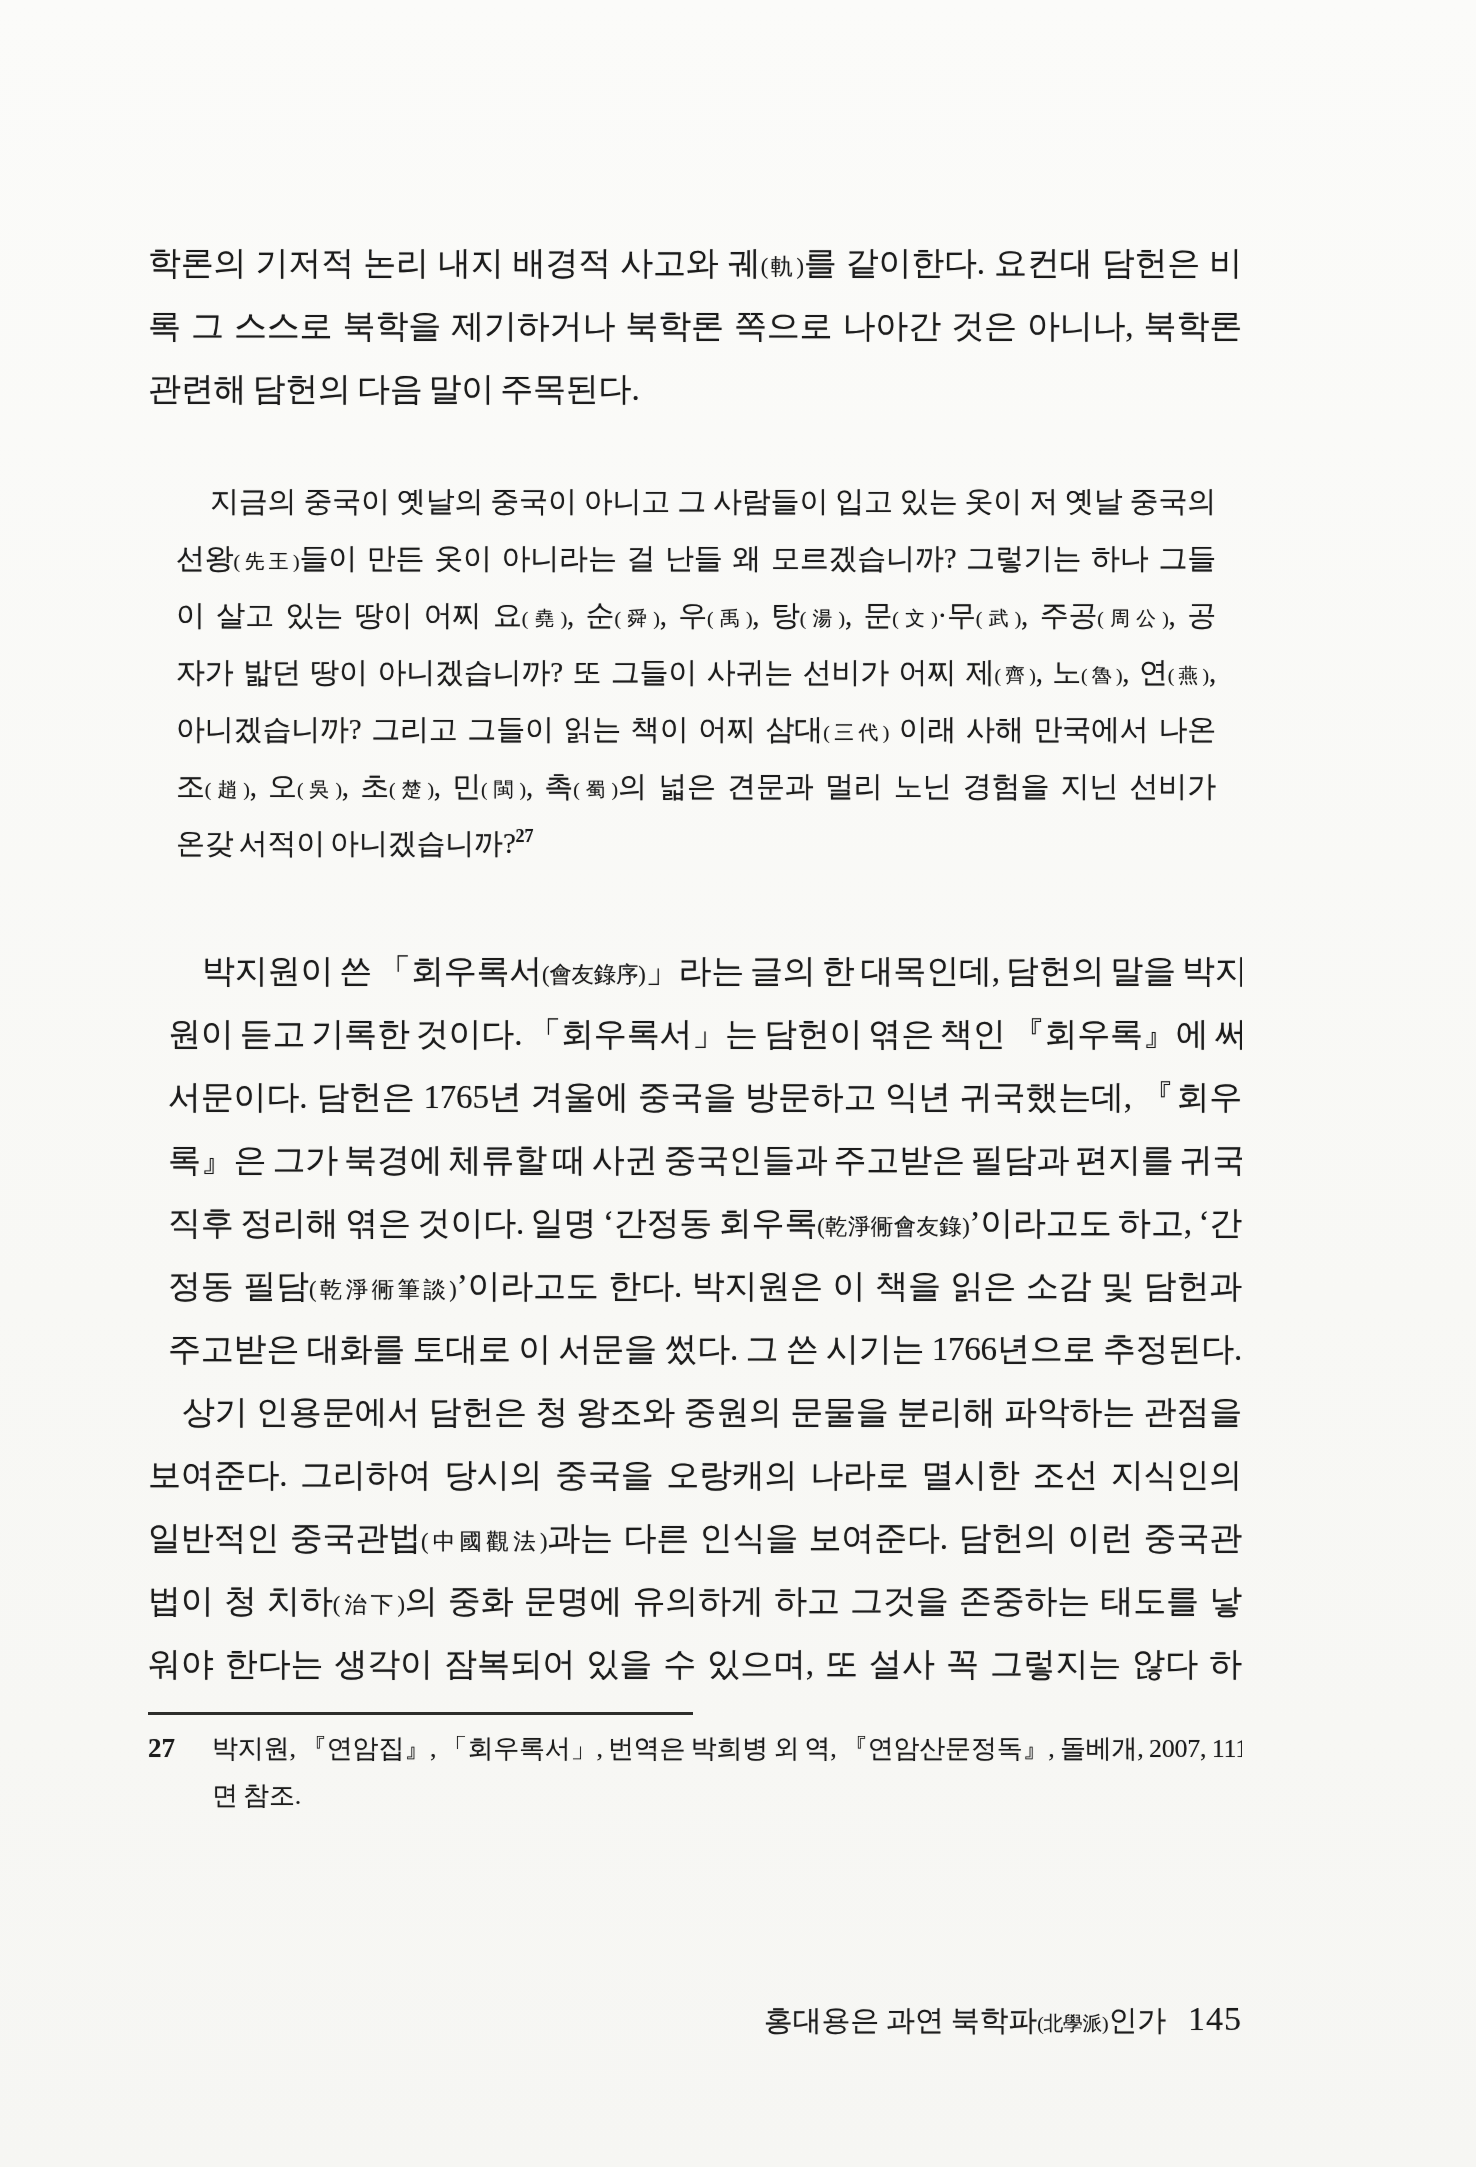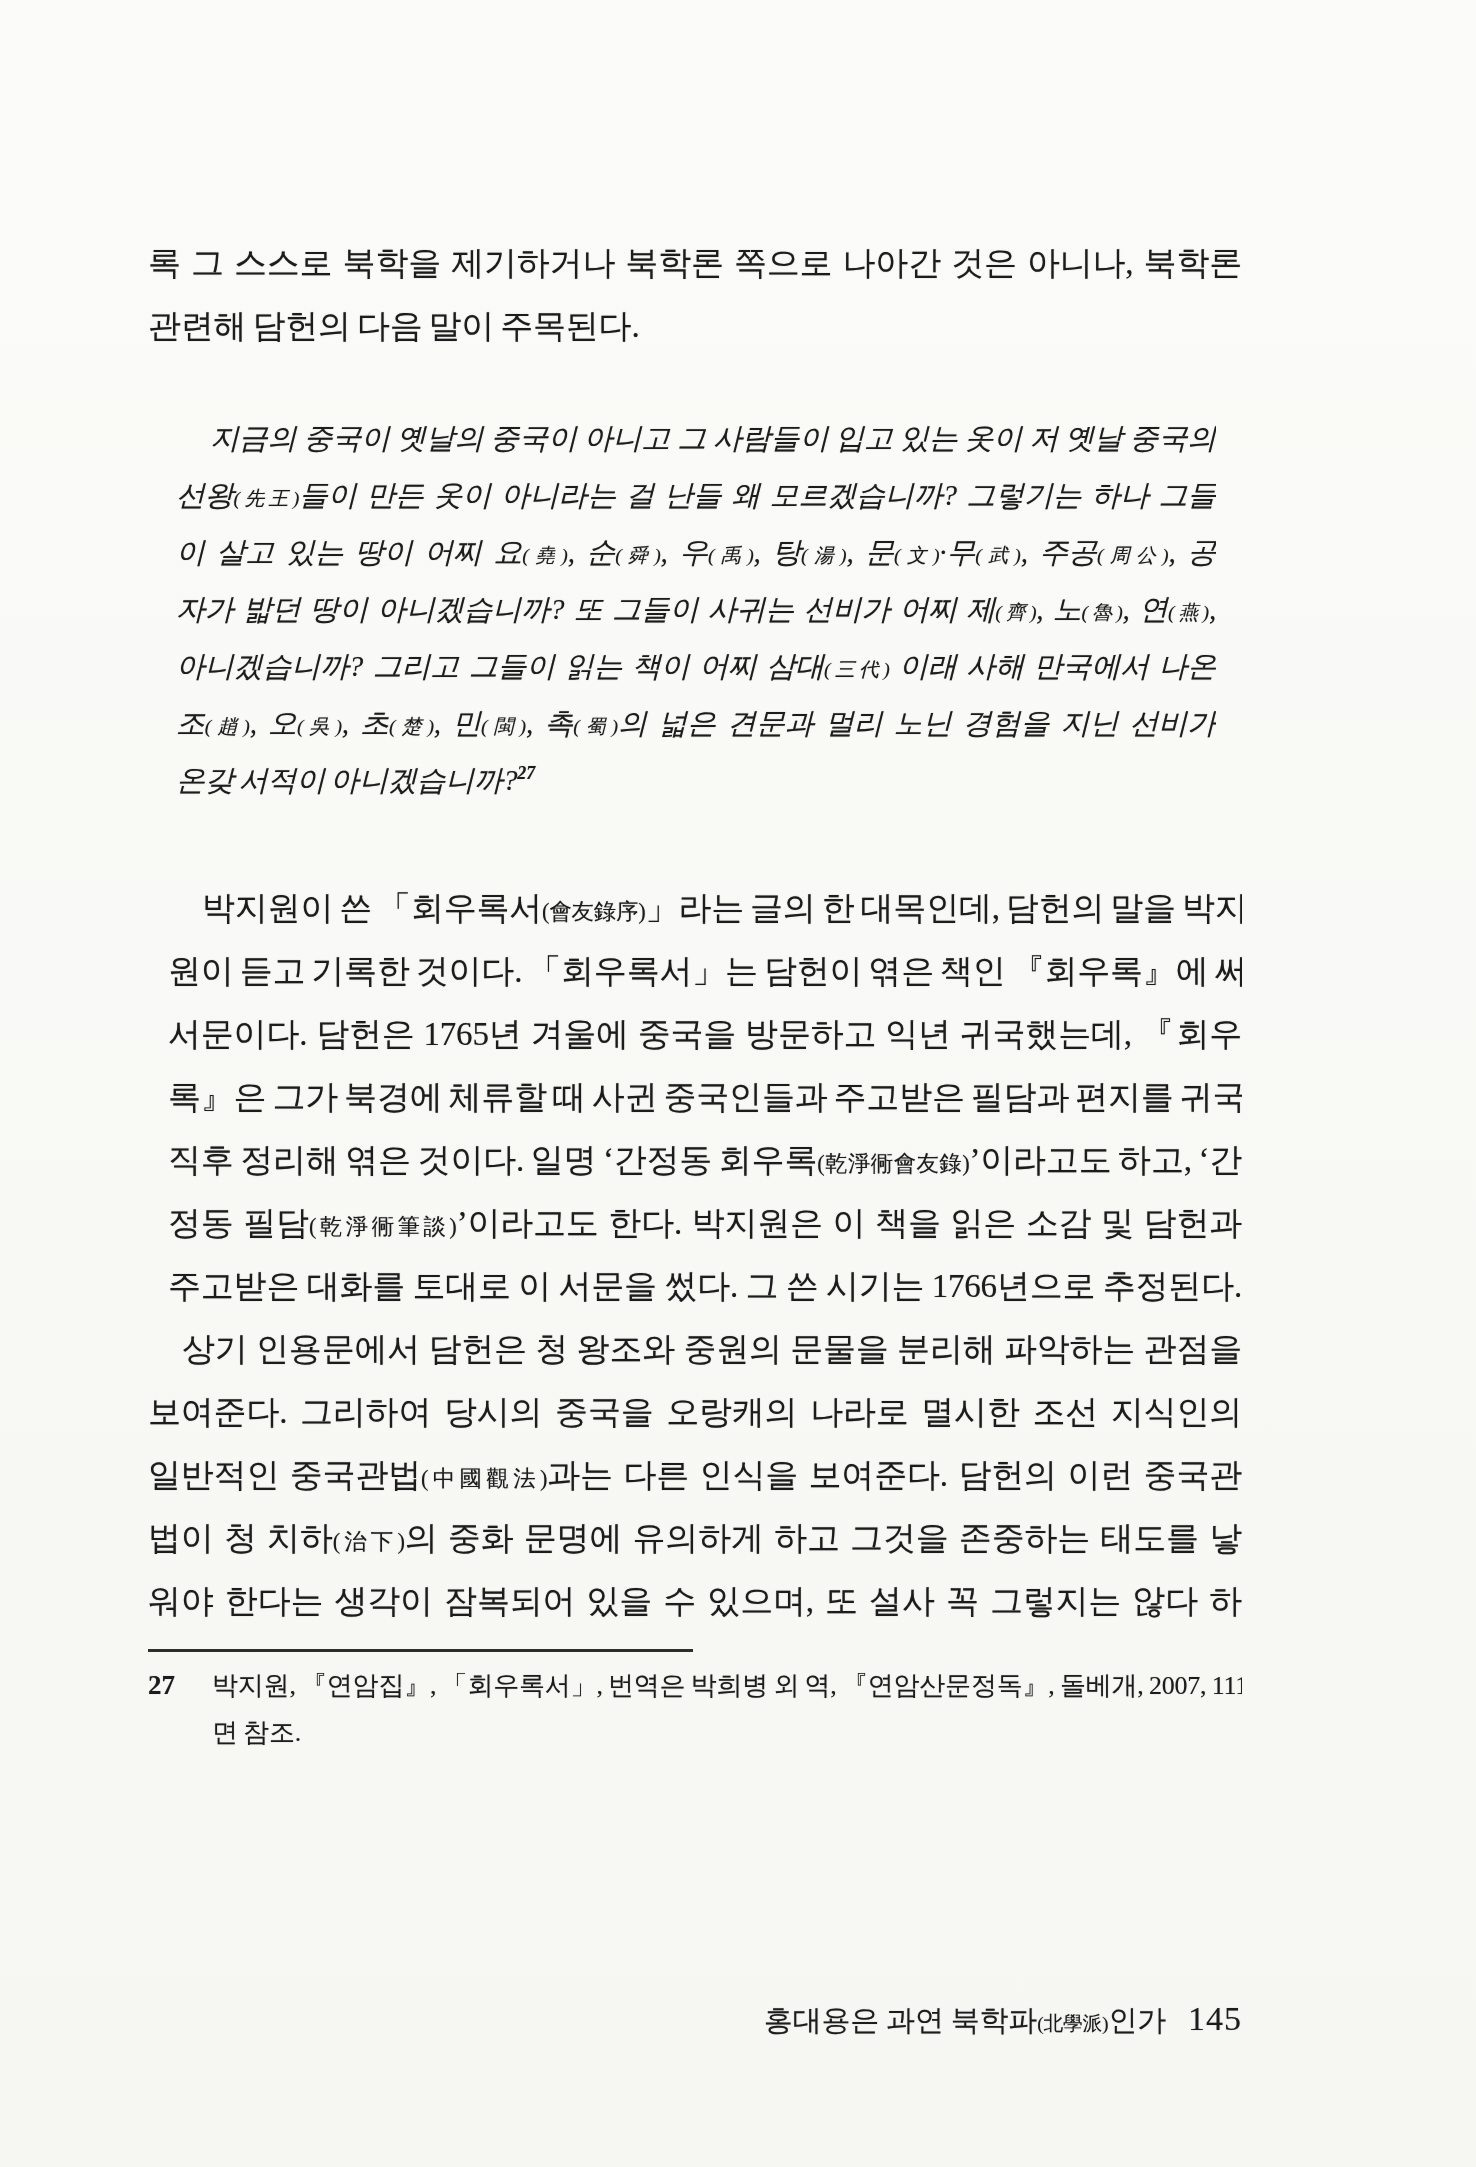--- a/index.html
+++ b/index.html
@@ -35,21 +35,20 @@
   .line.first { text-indent: 34px; }
   .quote {
     margin-left: 28px;
     width: 1040px;
     margin-top: 52px;
   }
   .quote .line {
     font-size: 29px;
     line-height: 57px;
     height: 57px;
-    font-style: italic;
   }
   .para.p2 { margin-top: 68px; margin-left: 20px; }
   .hanja { font-size: 0.68em; }
   .fnref {
     font-size: 0.62em;
     vertical-align: super;
     line-height: 0;
     font-weight: bold;
     letter-spacing: 0;
   }
@@ -103,20 +102,21 @@
     letter-spacing: 1px;
     text-shadow: 0 0 1px rgba(20,20,20,0.4);
   }
 </style>
 </head>
 <body>
 
 <div class="content">
 
   <div class="para p1">
+    <div class="line shrink">학론의 기저적 논리 내지 배경적 사고와 궤<span class="hanja">(軌)</span>를 같이한다. 요컨대 담헌은 비</div>
     <div class="line shrink">록 그 스스로 북학을 제기하거나 북학론 쪽으로 나아간 것은 아니나, 북학론</div>
     <div class="line shrink last">관련해 담헌의 다음 말이 주목된다.</div>
   </div>
 
   <div class="quote">
     <div class="line shrink first">지금의 중국이 옛날의 중국이 아니고 그 사람들이 입고 있는 옷이 저 옛날 중국의</div>
     <div class="line shrink">선왕<span class="hanja">(先王)</span>들이 만든 옷이 아니라는 걸 난들 왜 모르겠습니까? 그렇기는 하나 그들</div>
     <div class="line shrink">이 살고 있는 땅이 어찌 요<span class="hanja">(堯)</span>, 순<span class="hanja">(舜)</span>, 우<span class="hanja">(禹)</span>, 탕<span class="hanja">(湯)</span>, 문<span class="hanja">(文)</span>·무<span class="hanja">(武)</span>, 주공<span class="hanja">(周公)</span>, 공</div>
     <div class="line shrink">자가 밟던 땅이 아니겠습니까? 또 그들이 사귀는 선비가 어찌 제<span class="hanja">(齊)</span>, 노<span class="hanja">(魯)</span>, 연<span class="hanja">(燕)</span>,</div>
     <div class="line shrink">아니겠습니까? 그리고 그들이 읽는 책이 어찌 삼대<span class="hanja">(三代)</span> 이래 사해 만국에서 나온</div>

